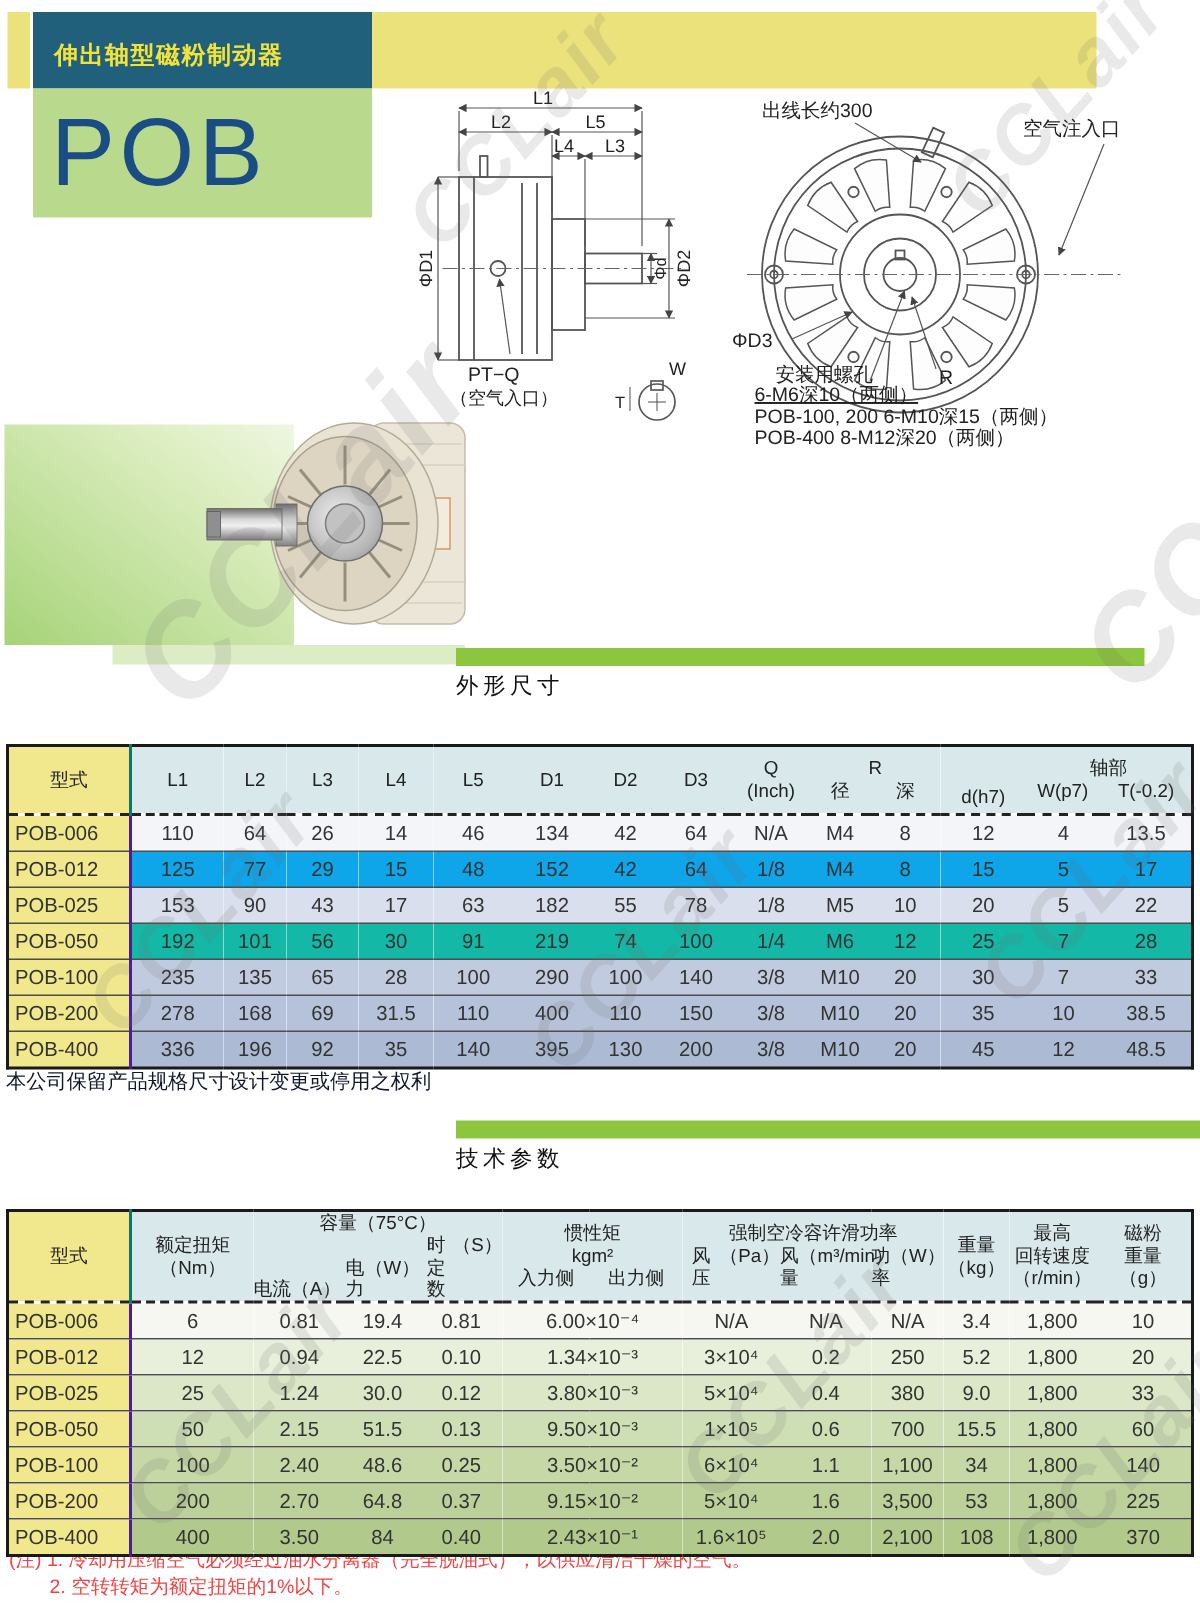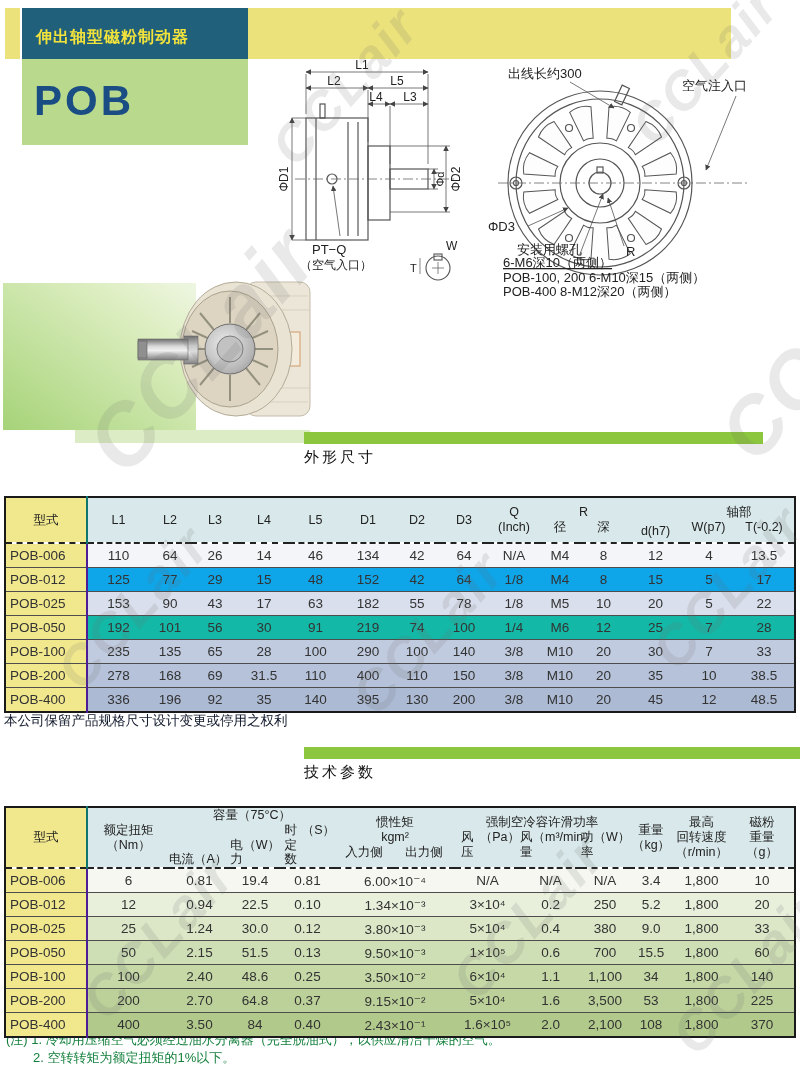--- a/index.html
+++ b/index.html
@@ -6,21 +6,21 @@
   #page{position:relative;width:800px;height:1069px;background:#ffffff;overflow:hidden;
         font-family:"Liberation Sans","DejaVu Sans",sans-serif;color:#222;}
 
   
   .strip-yellow{position:absolute;left:5px;top:8px;width:15px;height:51px;background:#ebe27c;}
   .title-bar{position:absolute;left:22px;top:8px;width:226px;height:51px;background:#20607a;
              display:flex;align-items:center;padding-left:14px;box-sizing:border-box;}
   .title-bar span{font-size:16px;font-weight:bold;color:#f2e23c;letter-spacing:1px;padding-top:8px;}
   .band-yellow{position:absolute;left:248px;top:8px;width:483px;height:51px;background:#ebe27c;}
   .pob-box{position:absolute;left:22px;top:59px;width:226px;height:86px;background:#b9da8c;}
-  .pob-box span{display:block;font-size:42px;font-weight:bold;color:#1b4d85;letter-spacing:3px;
+  .pob-box span{display:block;font-size:64px;font-weight:normal;color:#1b4d85;letter-spacing:3px;
                 padding-left:12px;line-height:84px;}
 
   
   .wm{position:absolute;font-style:italic;font-weight:bold;color:rgba(110,110,110,0.15);
       transform:rotate(-48deg);z-index:40;pointer-events:none;letter-spacing:2px;white-space:nowrap;}
 
   
   .draw-svg{position:absolute;left:270px;top:58px;}
   .draw-svg text{font-family:"Liberation Sans","DejaVu Sans",sans-serif;fill:#222;}
 
@@ -61,21 +61,21 @@
   .tech-table tbody tr:nth-child(4) td{background:#cfdfb5;}
   .tech-table tbody tr:nth-child(5) td{background:#c5d8a6;}
   .tech-table tbody tr:nth-child(6) td{background:#bbd199;}
   .tech-table tbody tr:nth-child(7) td{background:#b1ca8b;}
 
   .stack{display:flex;flex-direction:column;justify-content:center;align-items:center;line-height:1.18;}
   .subrow{display:flex;flex-direction:row;justify-content:center;align-items:flex-end;}
   .substack{display:inline-flex;flex-direction:row;line-height:1.18;}
 
   .rights-note{position:absolute;left:4px;top:712px;width:791px;font-size:13.5px;color:#0f172a;}
-  .foot-notes{position:absolute;left:6px;top:1031px;font-size:13px;color:#15803d;line-height:1.4;}
+  .foot-notes{position:absolute;left:6px;top:1031px;font-size:13px;color:#ef4444;line-height:1.4;}
   .foot-notes .n2{padding-left:27px;}
 </style>
 </head>
 <body>
 
 <div id="page">
 
   <div class="strip-yellow"></div>
   <div class="title-bar">
     <span>伸出轴型磁粉制动器</span>

